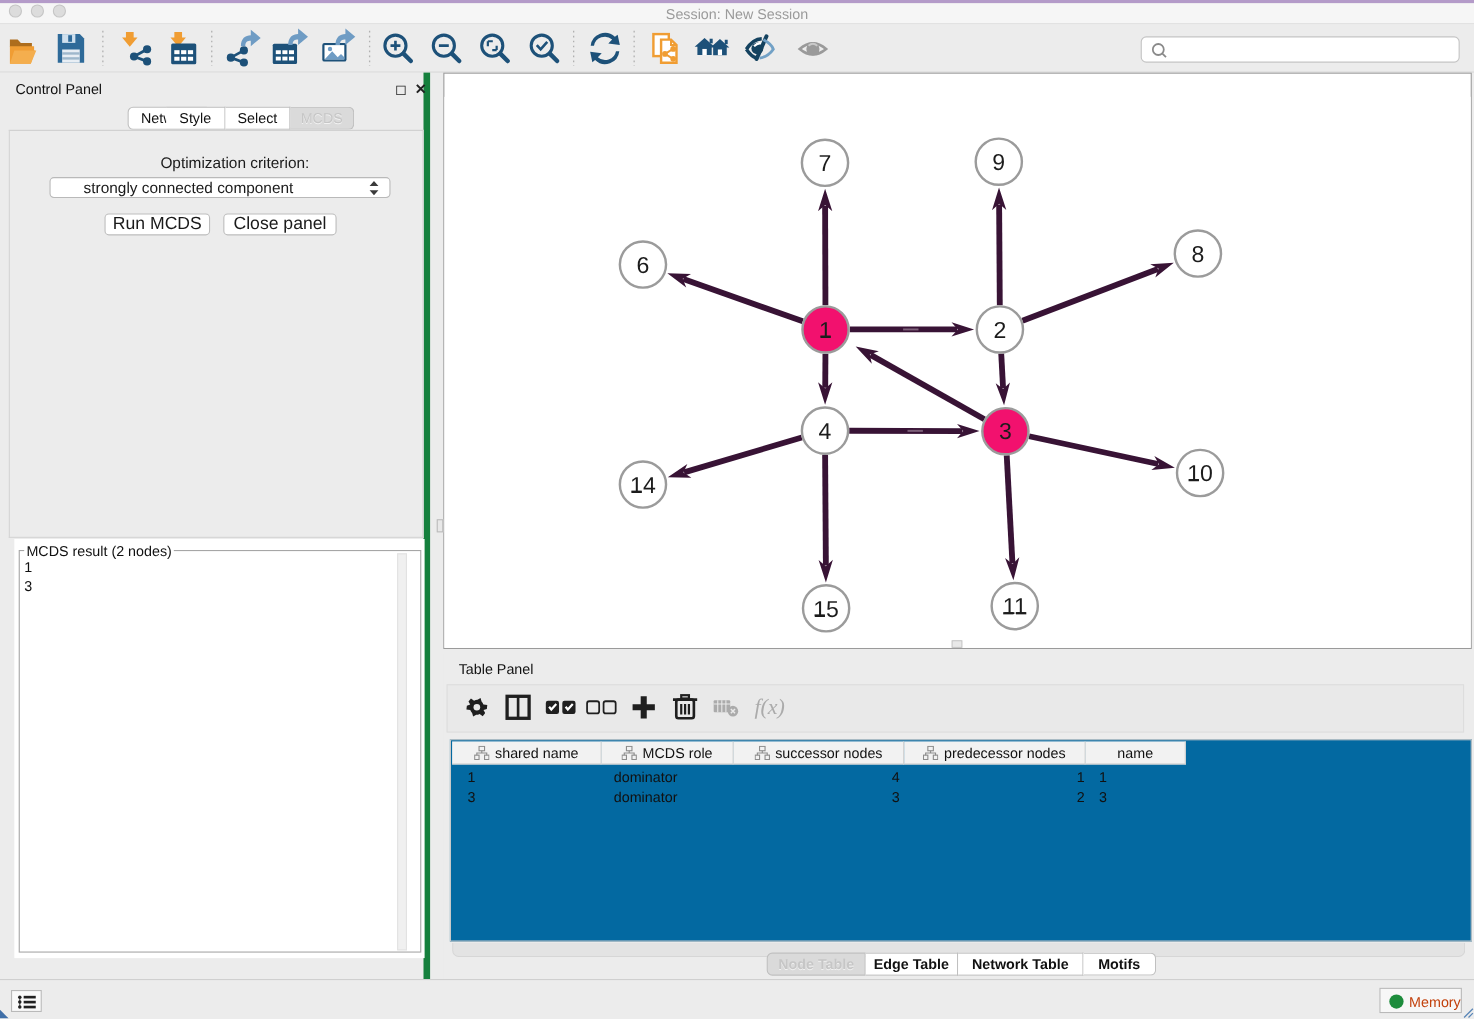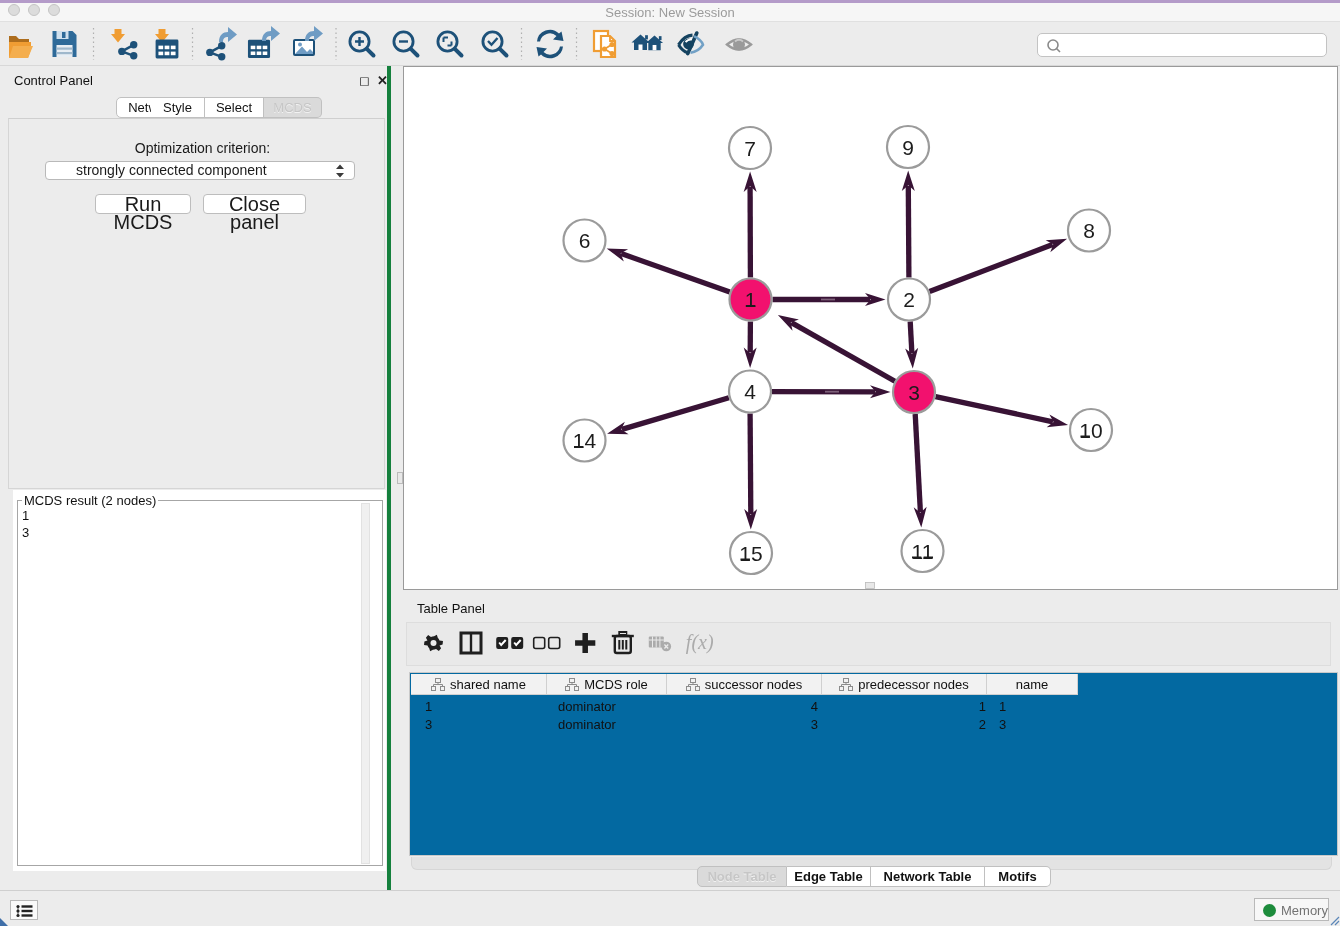--- a/index.html
+++ b/index.html
@@ -8,29 +8,29 @@
 .abs { position:absolute; }
 
 #topstrip { left:0; top:0; width:1340px; height:3px; background:#b49bc9; }
 #titlebar { left:0; top:3px; width:1340px; height:19px; background:#f6f6f6; border-bottom:1px solid #e0e0e0; }
 #titlebar .tl { position:absolute; top:1px; width:12px; height:12px; border-radius:50%; background:#dcdcdc; border:1px solid #c5c5c5; }
 #titletext { position:absolute; top:2px; left:0; width:1340px; text-align:center; font-size:13px; color:#9b9b9b; }
 
 #toolbar { left:0; top:22px; width:1340px; height:44px; background:#ececec; border-bottom:1px solid #d8d8d8; }
 #searchbox { position:absolute; left:1037px; top:11px; width:290px; height:24px; background:#fff; border:1px solid #c3c3c3; border-radius:5px; }
 
-#cpanel { left:0; top:66px; width:391px; height:824px; background:#ececec; border-right:4px solid #15803d; }
+#cpanel { left:0; top:66px; width:391px; height:824px; background:#ececec; border-right:6px solid #15803d; }
 #cpanel .hdr { position:absolute; left:14px; top:7px; font-size:13px; color:#111; }
 .wicons { position:absolute; font-size:13px; color:#222; }
 .tab { position:absolute; top:31px; height:21px; background:#fff; border:1px solid #c0c0c0; font-size:13px; text-align:center; line-height:19px; color:#111; }
 .tabsel { background:#dadada; color:#c6c6c6; text-shadow:0 1px 0 #f2f2f2; }
 #cp-inner { position:absolute; left:8px; top:52px; width:377px; height:371px; background:#ececec; border:1px solid #d5d5d5; border-top:1px solid #cfcfcf; }
-#optlabel { position:absolute; left:5px; top:21px; width:377px; text-align:center; font-size:14px; color:#1a1a1a; }
+#optlabel { position:absolute; left:16px; top:21px; width:377px; text-align:center; font-size:14px; color:#1a1a1a; }
 #combo { position:absolute; left:36px; top:42px; width:310px; height:19px; background:#fff; border:1px solid #b9b9b9; border-radius:4px; font-size:14px; color:#1a1a1a; line-height:17px; padding-left:30px; }
-.btn { position:absolute; top:75px; height:20px; background:#fff; border:1px solid #bdbdbd; border-radius:4px; font-size:20px; color:#1a1a1a; text-align:center; line-height:18px; }
+.btn { position:absolute; top:75px; height:20px; background:#fff; border:1px solid #bdbdbd; border-radius:4px; font-size:16px; color:#1a1a1a; text-align:center; line-height:18px; }
 #resultwrap { position:absolute; left:13px; top:424px; width:373px; height:381px; background:#fff; }
 #fieldset { position:absolute; left:4px; top:10px; width:366px; height:366px; border:1px solid #a6a6a6; }
 #legend { position:absolute; left:4px; top:-8px; background:#fff; font-size:13px; color:#111; padding:0 2px; }
 #resulttext { position:absolute; left:4px; top:6px; font-size:13px; color:#111; line-height:17px; }
 #vscroll { position:absolute; right:12px; top:2px; width:9px; height:361px; background:#f0f0f0; border:1px solid #e2e2e2; }
 
 #netwin { left:403px; top:66px; width:935px; height:524px; background:#fff; border:1px solid #9a9a9a; }
 #nettitle { position:absolute; left:0; top:0; width:933px; height:20px; background:linear-gradient(#f5f5f5,#dfdfdf); border-bottom:1px solid #ababab; }
 #nettitle .mc { position:absolute; top:5px; width:11px; height:11px; border-radius:50%; }
 #nettext { position:absolute; top:3px; left:0; width:933px; text-align:center; font-size:13px; color:#111; }
@@ -40,21 +40,21 @@
 #tpanel .hdr { position:absolute; left:14px; top:6px; font-size:13px; color:#111; }
 #ttool { position:absolute; left:3px; top:27px; width:925px; height:44px; background:#e9e9e9; border:1px solid #dddddd;padding-left:32px; }
 #ttable { position:absolute; left:6px; top:77px; width:929px; height:184px; background:#0369a1; border:1px solid #c9c9c9; }
 .th { position:absolute; top:1px; height:21px; background:#f2f2f2; border-right:1px solid #d0d0d0; border-bottom:1px solid #d0d0d0; font-size:13px; text-align:center; color:#111; line-height:21px; }
 .td { position:absolute; font-size:13px; color:#111; height:18px; line-height:18px; }
 .btab { position:absolute; top:271px; height:21px; background:#fff; border:1px solid #c0c0c0; font-size:13px; font-weight:bold; text-align:center; line-height:19px; color:#111; }
 .btab.tabsel { background:#dadada; color:#c6c6c6; text-shadow:0 1px 0 #f2f2f2; }
 
 #statusbar { left:0; top:890px; width:1340px; height:36px; background:#ececec; border-top:1px solid #cfcfcf; }
 #listbtn { position:absolute; left:10px; top:9px; width:28px; height:20px; background:#fafafa; border:1px solid #b9b9b9; }
-#membtn { position:absolute; left:1254px; top:7px; width:75px; height:23px; background:#f7f7f7; border:1px solid #b9b9b9; font-size:13px; color:#737373; }
+#membtn { position:absolute; left:1254px; top:7px; width:75px; height:23px; background:#f7f7f7; border:1px solid #b9b9b9; font-size:13px; color:#c2410c; }
 </style>
 </head>
 <body>
 <div id="app">
   <div class="abs" id="topstrip"></div>
   <div class="abs" id="titlebar">
     <div class="tl" style="left:8px"></div>
     <div class="tl" style="left:28px"></div>
     <div class="tl" style="left:48px"></div>
     <div id="titletext">Session: New Session</div>

